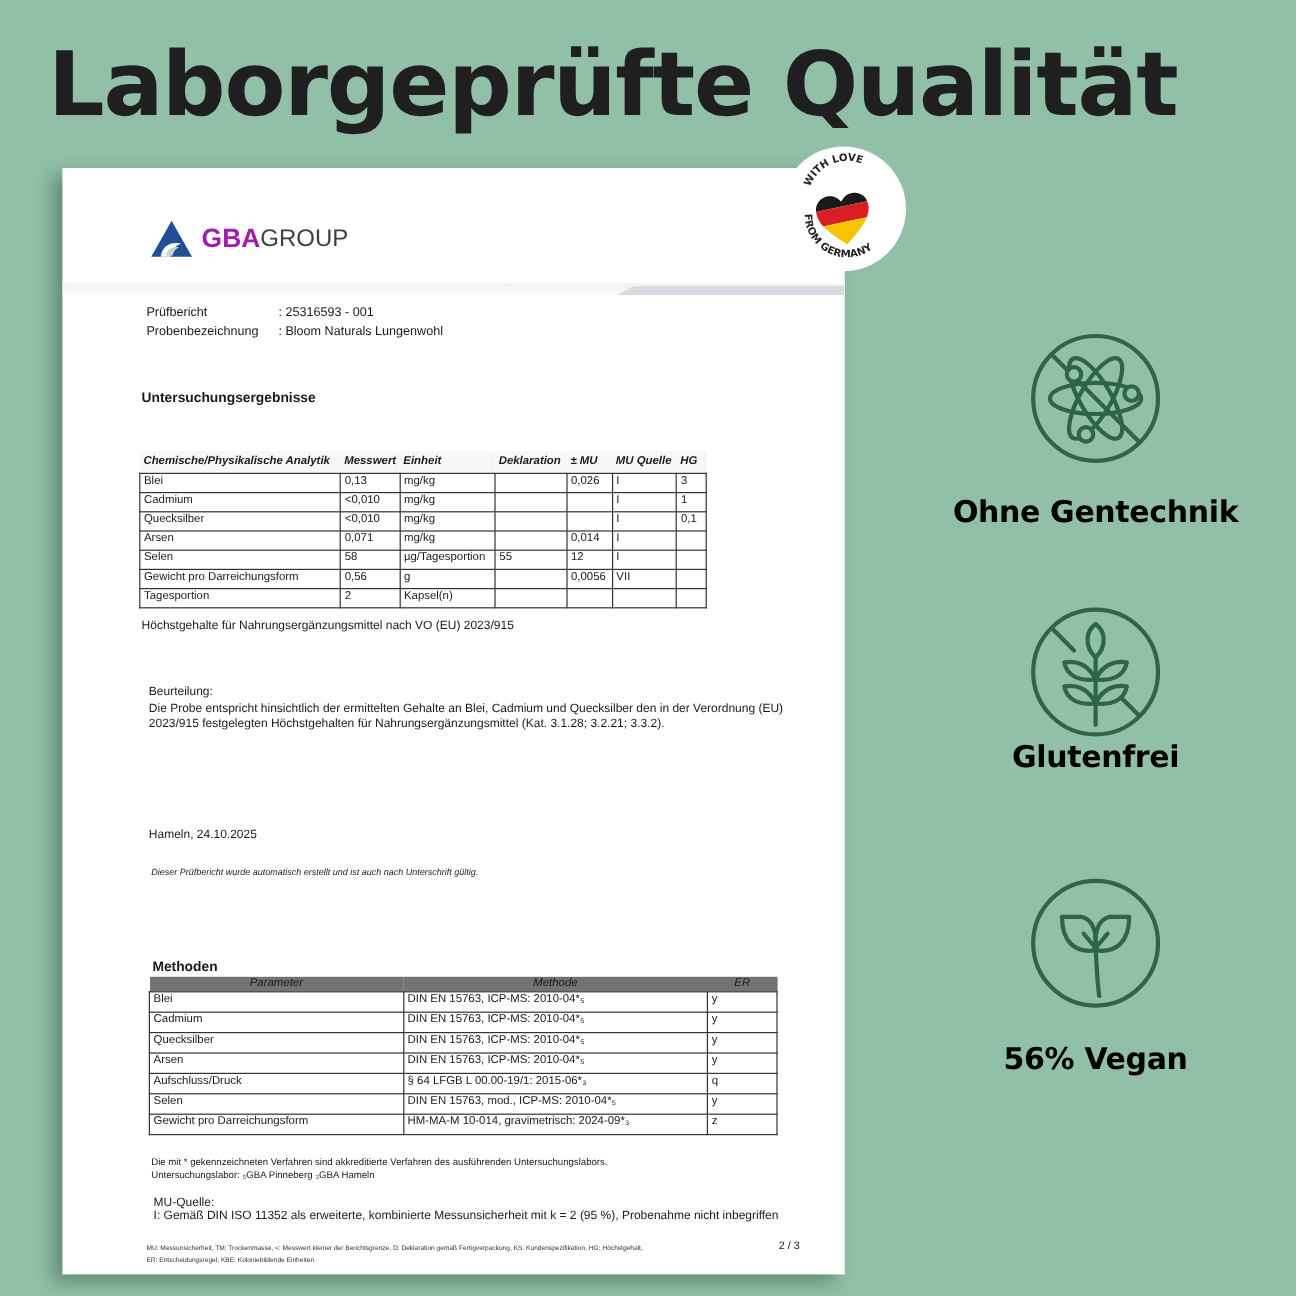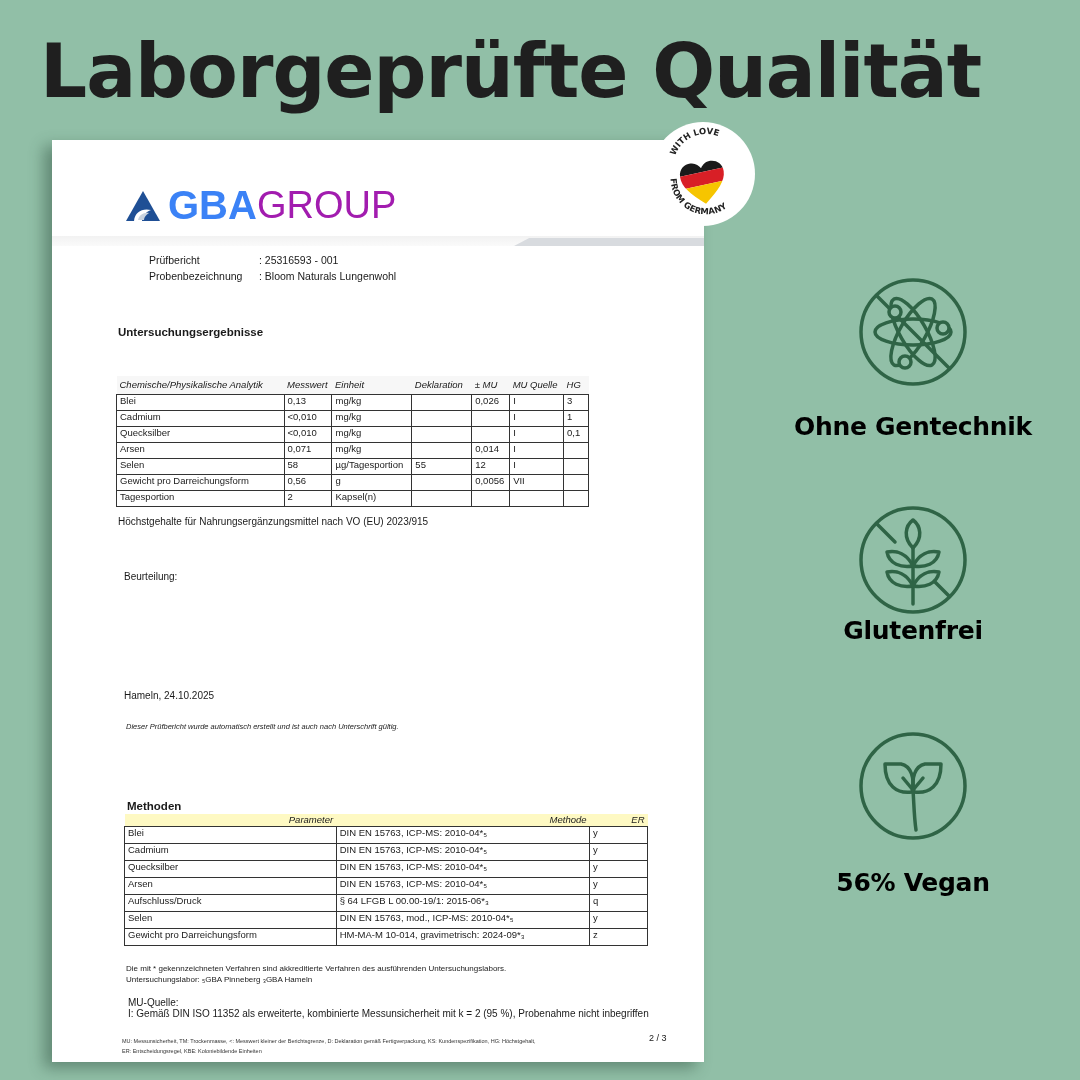--- a/index.html
+++ b/index.html
@@ -5,48 +5,48 @@
   * { box-sizing: border-box; margin: 0; padding: 0; }
   html, body { width: 1080px; height: 1080px; overflow: hidden; }
   body { background: #91bfa7; font-family: "Liberation Sans", sans-serif; position: relative; color: #1a1a1a; }
 
   .headline { position: absolute; left: 40px; top: 28px; font-family: "DejaVu Sans", sans-serif; font-weight: bold; font-size: 74px; letter-spacing: -1px; color: #1f1f1f; white-space: nowrap; }
 
   .paper { position: absolute; left: 52px; top: 140px; width: 652px; height: 922px; background: #fff; box-shadow: -8px 6px 14px rgba(40,70,55,0.45); overflow: hidden; }
 
   .logo { position: absolute; left: 72px; top: 43px; display: flex; align-items: center; }
   .logo svg { display: block; }
-  .logo-gba { font-weight: bold; font-size: 40px; color: #3b82f6; margin-left: 6px; letter-spacing: 0px; }
-  .logo-group { font-size: 38px; color: #a21caf; letter-spacing: 0px; }
+  .logo-gba { font-weight: bold; font-size: 22px; color: #a21caf; margin-left: 6px; letter-spacing: 0px; }
+  .logo-group { font-size: 20px; color: #404040; letter-spacing: 0px; }
 
   .band { position: absolute; left: 0; top: 96px; width: 652px; height: 10px; background: linear-gradient(#f2f2f2, #fafafa); }
   .band-dark { position: absolute; right: 0; top: 98px; width: 190px; height: 8px; background: #d8dbdf; clip-path: polygon(8% 0, 100% 0, 100% 100%, 0 100%); }
 
-  .meta { position: absolute; left: 70px; top: 112px; font-size: 10.5px; line-height: 16px; margin-left: 27px; }
+  .meta { position: absolute; left: 70px; top: 112px; font-size: 10.5px; line-height: 16px; }
   .meta-row { display: flex; }
   .meta-key { width: 110px; }
 
   .section-title { position: absolute; left: 66px; top: 186px; font-weight: bold; font-size: 11.5px; }
 
   table { border-collapse: collapse; font-size: 9.5px; }
   .results { position: absolute; left: 64px; top: 236px; width: 473px; }
-  .results th { font-weight: normal; font-style: italic; text-align: left; height: 18px; padding: 0 3px; background: #f7f7f7; white-space: nowrap; }
+  .results th { font-weight: bold; font-style: italic; text-align: left; height: 18px; padding: 0 3px; background: #f7f7f7; white-space: nowrap; }
   .results td { border: 1px solid #333; height: 16px; padding: 0 3px; white-space: nowrap; vertical-align: top; }
 
   .limit-note { position: absolute; left: 66px; top: 376px; font-size: 10px; }
 
   .assessment { position: absolute; left: 72px; top: 430px; width: 560px; font-size: 10px; line-height: 13.5px; }
   .assessment p { margin-bottom: 13px; }
 
   .place-date { position: absolute; left: 72px; top: 550px; font-size: 10px; }
   .auto-note { position: absolute; left: 74px; top: 582px; font-size: 7.5px; font-style: italic; }
 
   .methods-title { position: absolute; left: 75px; top: 660px; font-weight: bold; font-size: 11.5px; }
   .methods { position: absolute; left: 72px; top: 674px; width: 524px; }
-  .methods th { font-weight: normal; font-style: italic; text-align: right; height: 12px; padding: 0 3px; background: #fef9c3; font-size: 9.5px; }
+  .methods th { font-weight: normal; font-style: italic; text-align: center; height: 12px; padding: 0 3px; background: #737373; font-size: 9.5px; }
   .methods td { border: 1px solid #333; height: 17px; padding: 0 3px; font-size: 9.5px; vertical-align: top; }
 
   .accred { position: absolute; left: 74px; top: 823px; font-size: 8px; line-height: 11px; }
   .mu-source { position: absolute; left: 76px; top: 857px; font-size: 10px; line-height: 11px; }
   .footer { position: absolute; left: 70px; top: 896px; font-size: 5.5px; line-height: 10px; color: #333; width: 480px; }
   .page-num { position: absolute; left: 597px; top: 893px; font-size: 9px; }
 
   .badge { position: absolute; left: 651px; top: 122px; width: 104px; height: 104px; border-radius: 50%; background: #fff; }
   .badge svg { position: absolute; left: 0; top: 0; }
 
@@ -170,20 +170,21 @@
           <td></td>
           <td></td>
       </tr>
     </tbody>
   </table>
 
   <div class="limit-note">Höchstgehalte für Nahrungsergänzungsmittel nach VO (EU) 2023/915</div>
 
   <div class="assessment">
     <div>Beurteilung:</div>
+    <p>Die Probe entspricht hinsichtlich der ermittelten Gehalte an Blei, Cadmium und Quecksilber den in der Verordnung (EU) 2023/915 festgelegten Höchstgehalten für Nahrungsergänzungsmittel (Kat. 3.1.28; 3.2.21; 3.3.2).</p>
   </div>
 
   <div class="place-date">Hameln, 24.10.2025</div>
   <div class="auto-note">Dieser Prüfbericht wurde automatisch erstellt und ist auch nach Unterschrift gültig.</div>
 
   <div class="methods-title">Methoden</div>
   <table class="methods">
     <colgroup>
         <col style="width:212px">
         <col style="width:254px">

